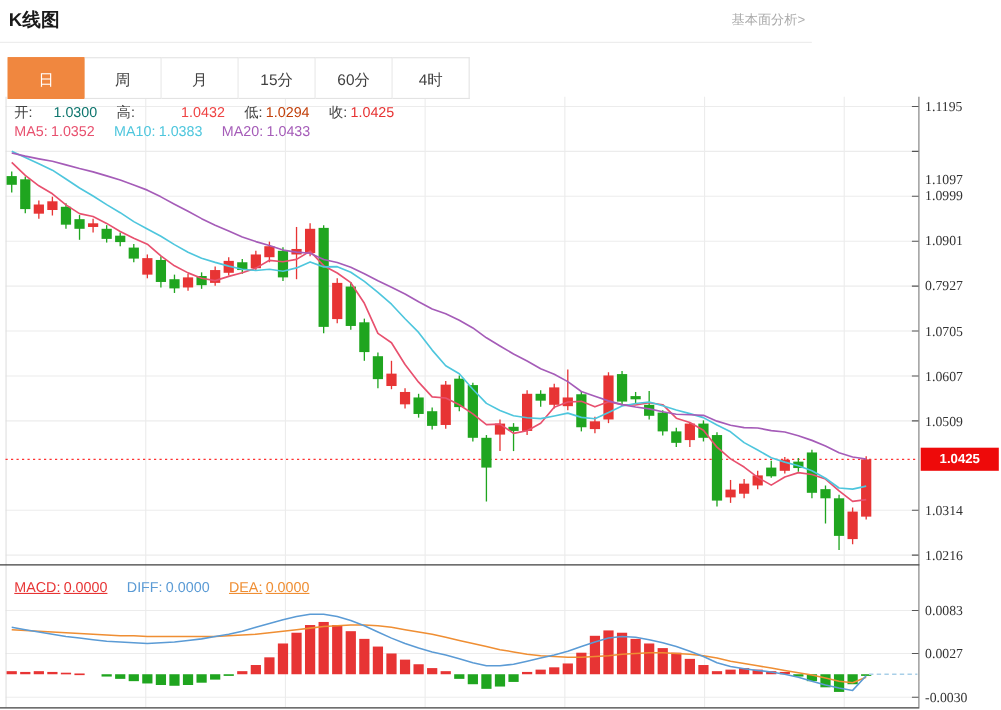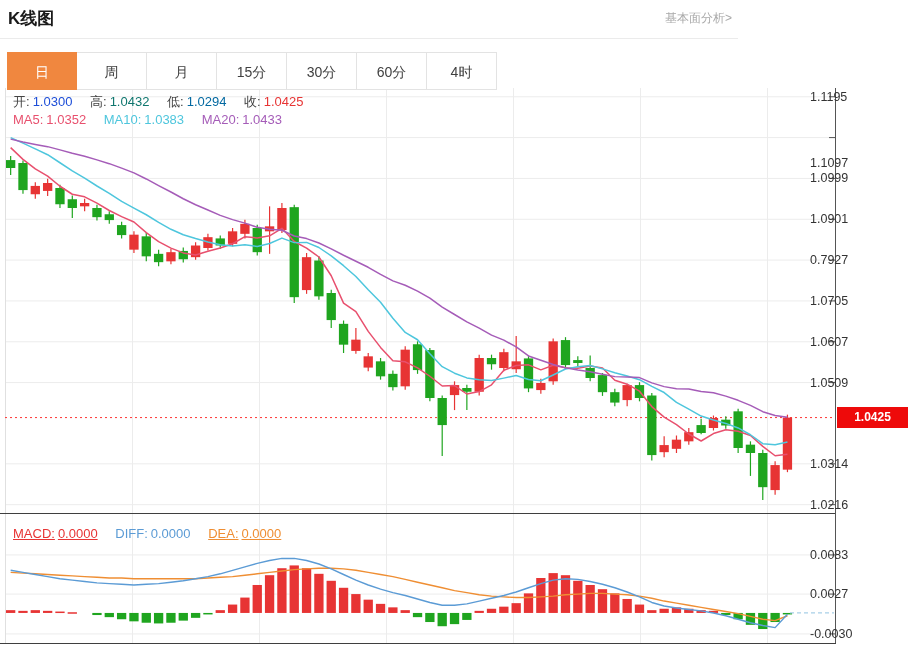--- a/index.html
+++ b/index.html
@@ -15,40 +15,39 @@
   .tab{
     width:70px;height:38px;line-height:38px;text-align:center;font-size:14px;color:#404040;
     background:#fff;border:1px solid #e3e3e3;border-left:none;box-sizing:border-box;cursor:pointer;
   }
   .tab:first-child{border-left:1px solid #e3e3e3;}
   .tab.active{background:var(--tab-active,#f0873f);border-color:var(--tab-active,#f0873f);color:#fff;}
   #canvas{position:absolute;left:0;top:0;z-index:1;}
   .legend{position:absolute;font-size:13px;z-index:3;white-space:nowrap;}
   .legend .lb{margin-right:3px;}
   .legend .grp{margin-right:14px;}
-  #axis-labels div{position:absolute;left:810px;height:16px;line-height:16px;font-size:12.5px;color:#333;z-index:2;}
+  #axis-labels div{position:absolute;left:841px;height:16px;line-height:16px;font-size:12.5px;color:#333;z-index:2;font-family:Liberation Serif, serif;}
   .badge{
     position:absolute;left:837px;width:71px;height:21px;z-index:5;
     color:#fff;font-size:12px;font-weight:bold;line-height:21px;text-align:center;
   }
 </style>
 </head>
 <body style="--tab-active: #f0873f;">
 
 <div class="hdr">
   <div class="title">K线图</div>
   <div class="link">基本面分析&gt;</div>
 </div>
 
 <div class="tabs" id="tabbar">
     <div class="tab active">日</div>
     <div class="tab">周</div>
     <div class="tab">月</div>
     <div class="tab">15分</div>
-    <div class="tab">30分</div>
     <div class="tab">60分</div>
     <div class="tab">4时</div>
   </div>
 
 <svg id="canvas" width="836" height="645">
     <line x1="5" x2="835" y1="96.74999999999997" y2="96.74999999999997" stroke="#ececec" stroke-width="1"></line>
     <line x1="5" x2="835" y1="137.58333333333348" y2="137.58333333333348" stroke="#ececec" stroke-width="1"></line>
     <line x1="5" x2="835" y1="178.41666666666606" y2="178.41666666666606" stroke="#ececec" stroke-width="1"></line>
     <line x1="5" x2="835" y1="219.24999999999957" y2="219.24999999999957" stroke="#ececec" stroke-width="1"></line>
     <line x1="5" x2="835" y1="260.08333333333314" y2="260.08333333333314" stroke="#ececec" stroke-width="1"></line>
@@ -277,23 +276,23 @@
     <line x1="829" x2="835" y1="341.7500000000001" y2="341.7500000000001" stroke="#555555" stroke-width="1"></line>
     <line x1="829" x2="835" y1="382.58333333333366" y2="382.58333333333366" stroke="#555555" stroke-width="1"></line>
     <line x1="829" x2="835" y1="463.83333333333314" y2="463.83333333333314" stroke="#555555" stroke-width="1"></line>
     <line x1="829" x2="835" y1="504.66666666666663" y2="504.66666666666663" stroke="#555555" stroke-width="1"></line>
     <line x1="829" x2="835" y1="554.9354838709678" y2="554.9354838709678" stroke="#555555" stroke-width="1"></line>
     <line x1="829" x2="835" y1="594.0752688172043" y2="594.0752688172043" stroke="#555555" stroke-width="1"></line>
     <line x1="829" x2="835" y1="633.9139784946237" y2="633.9139784946237" stroke="#555555" stroke-width="1"></line>
   </svg>
 
 <div class="legend" style="left:13px;top:93px;">
-  <span class="grp"><span class="lb" style="color: rgb(68, 68, 68);">开:</span><span class="val-up" style="color: #1d4ed8;">1.0300</span></span>
-  <span class="grp"><span class="lb" style="color: rgb(68, 68, 68);">高:</span><span class="val-up" style="color: #0f766e;">1.0432</span></span>
-  <span class="grp"><span class="lb" style="color: rgb(68, 68, 68);">低:</span><span class="val-up" style="color: #0369a1;">1.0294</span></span>
+  <span class="grp"><span class="lb" style="color: rgb(68, 68, 68);">开:</span><span class="val-up" style="color: #0f766e; margin-left: 16px;">1.0300</span></span>
+  <span class="grp"><span class="lb" style="color: rgb(68, 68, 68);">高:</span><span class="val-up" style="color: #ef4444; margin-left: 39px;">1.0432</span></span>
+  <span class="grp"><span class="lb" style="color: rgb(68, 68, 68);">低:</span><span class="val-up" style="color: #c2410c;">1.0294</span></span>
   <span class="grp"><span class="lb" style="color: rgb(68, 68, 68);">收:</span><span class="val-up" style="color: rgb(231, 52, 52);">1.0425</span></span>
 </div>
 
 <div class="legend" style="left:13px;top:112px;">
   <span class="grp ma5" style="color: rgb(232, 80, 110);"><span class="lb">MA5:</span><span>1.0352</span></span>
   <span class="grp ma10" style="color: rgb(78, 198, 221);"><span class="lb">MA10:</span><span>1.0383</span></span>
   <span class="grp ma20" style="color: rgb(165, 92, 184);"><span class="lb">MA20:</span><span>1.0433</span></span>
 </div>
 
 <div class="legend" style="left:13px;top:526px;">

